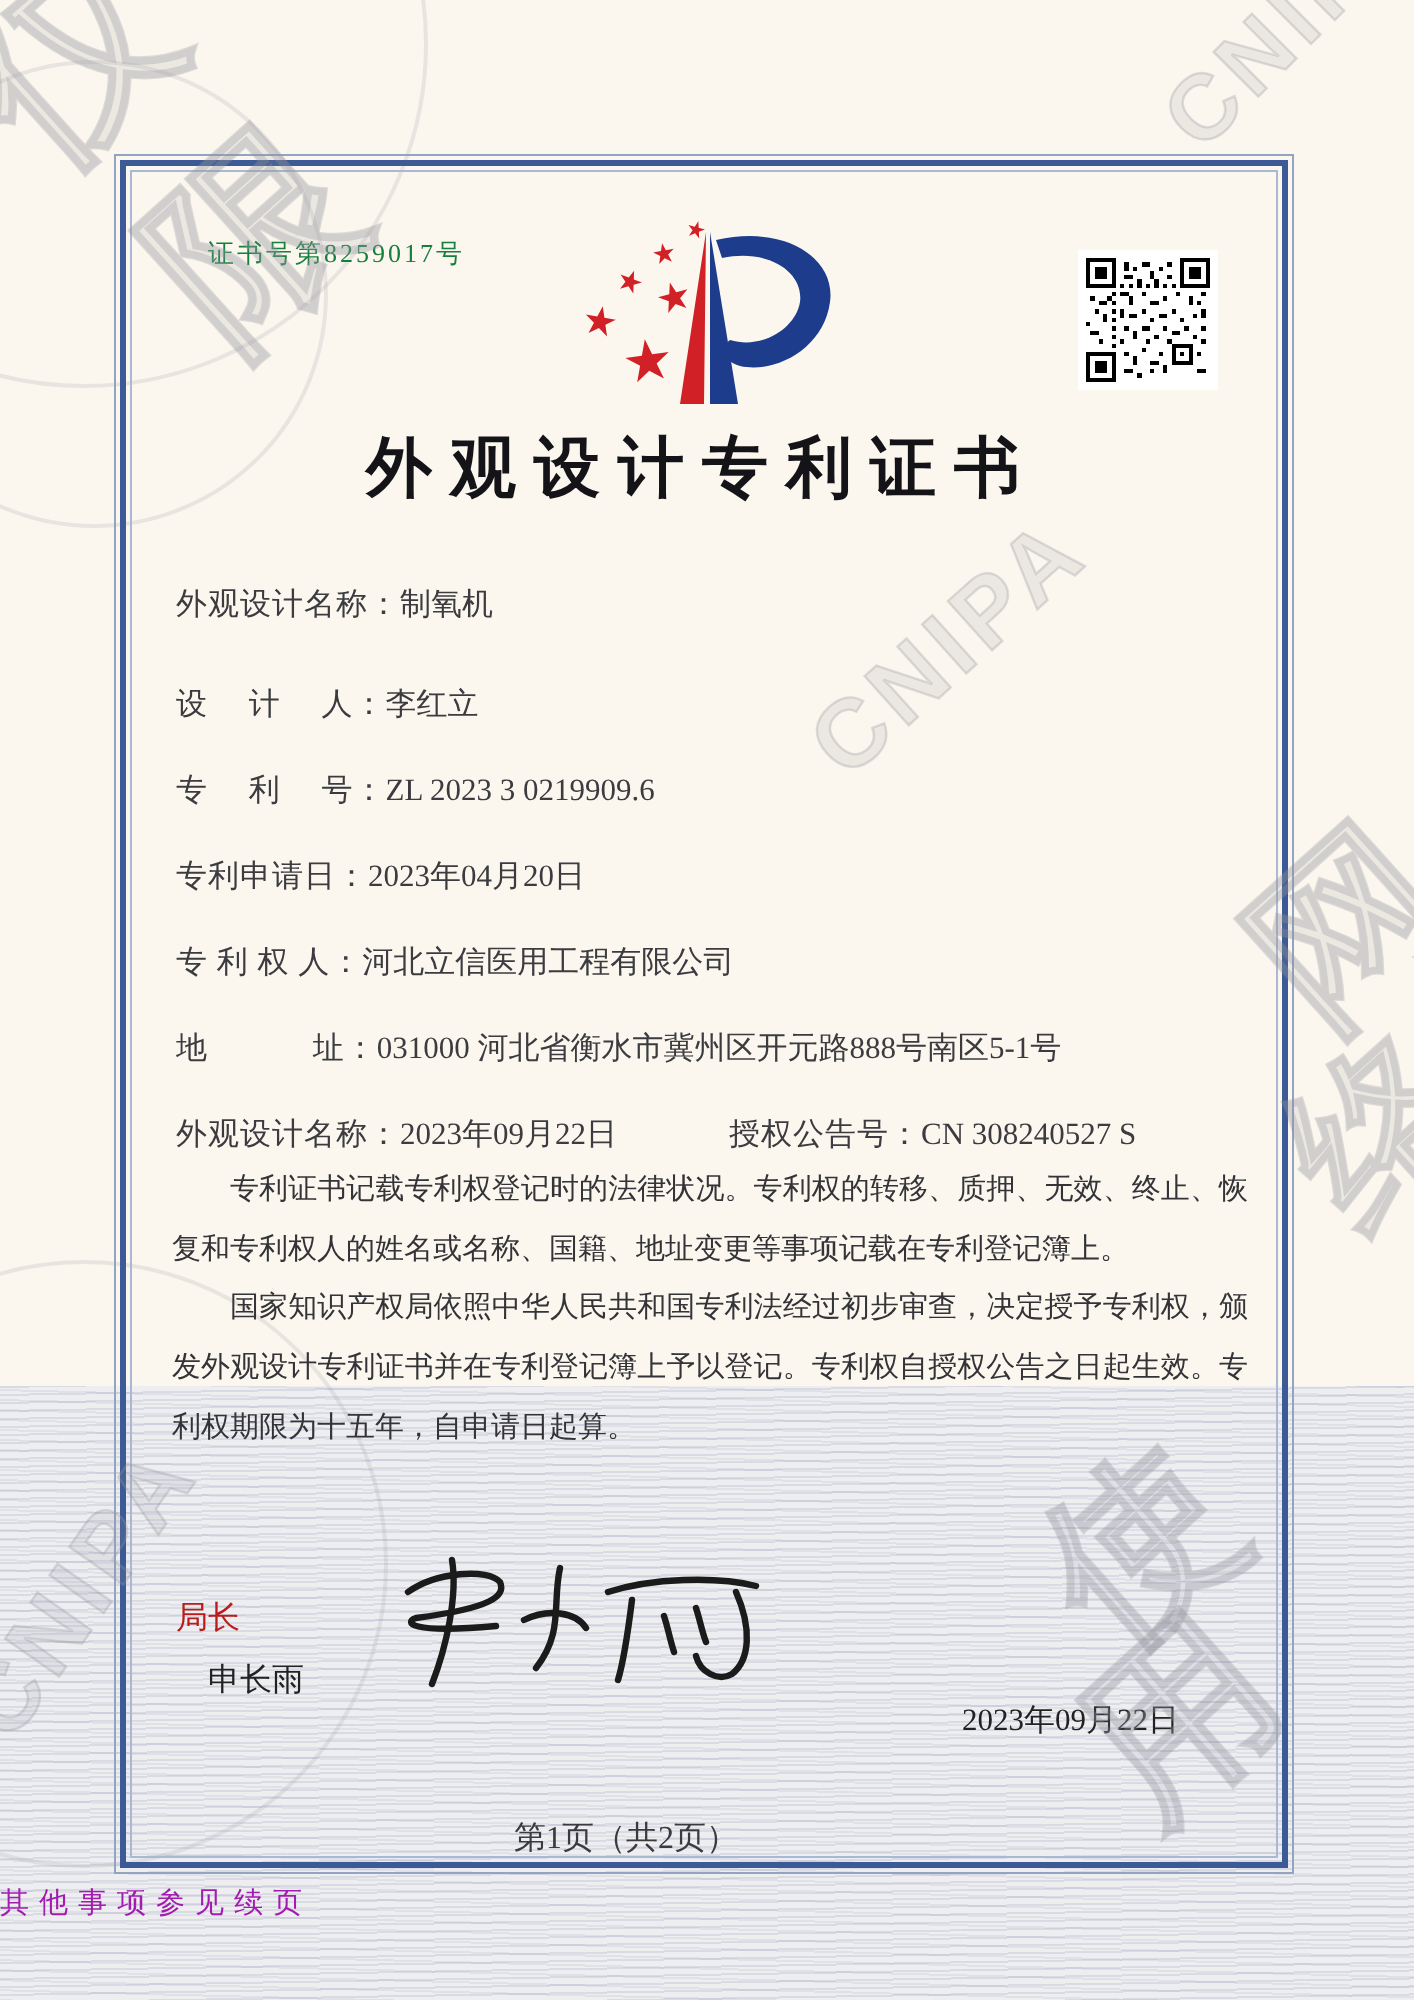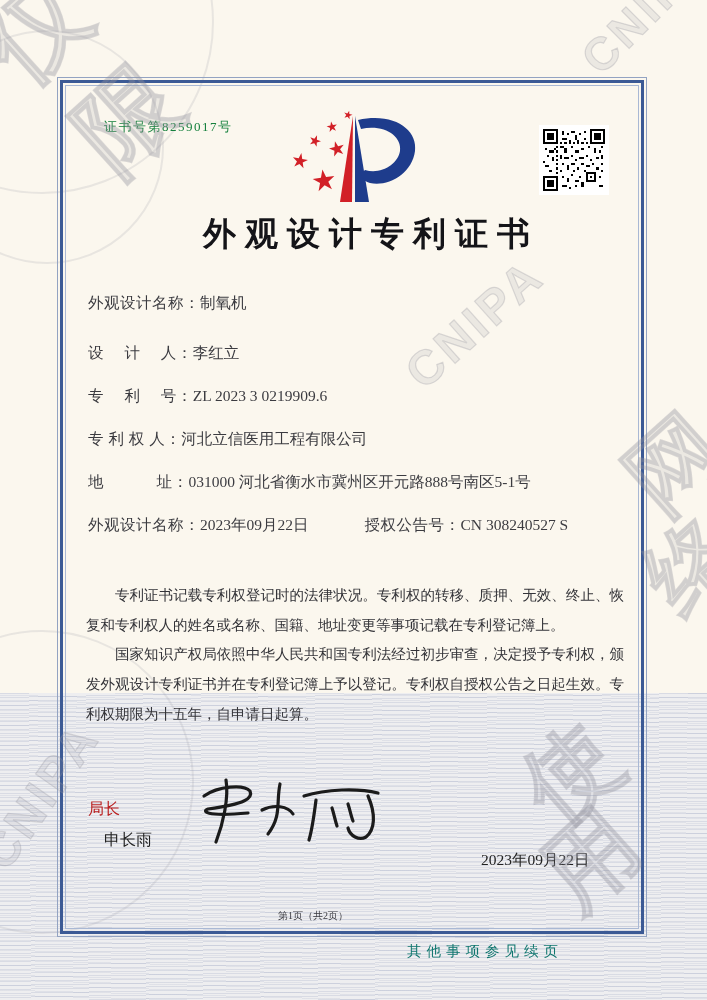--- a/index.html
+++ b/index.html
@@ -19,43 +19,43 @@
   
   .frame{position:absolute;left:57px;top:77px;width:588px;height:858px;z-index:1;
     border:1px solid #93a3c2;}
   .frame-mid{position:absolute;inset:2px;border:3px solid #3c5a95;}
   .frame-in{position:absolute;inset:2px;border:1px solid #a9b8d4;}
 
   .cert-no{position:absolute;left:104px;top:118px;z-index:2;font-size:13px;letter-spacing:1.5px;color:#15803d;}
   .logo{position:absolute;left:282px;top:104px;width:145px;height:104px;z-index:2;}
   .qr{position:absolute;left:539px;top:125px;width:70px;height:70px;z-index:2;background:#fff;padding:4px;box-sizing:border-box;}
   .title{position:absolute;left:57px;top:212px;width:588px;z-index:2;text-align:center;
-    font-size:33px;font-weight:bold;letter-spacing:9px;color:#141418;padding-left:20px;}
+    font-size:33px;font-weight:bold;letter-spacing:9px;color:#141418;}
 
   .fields{position:absolute;left:88px;top:289px;width:532px;z-index:2;font-size:15.5px;color:#3b3b40;}
   .field-row{margin-bottom:16px;line-height:27px;white-space:nowrap;}
   .field-row.gap{margin-bottom:23px;}
   .f-label{letter-spacing:.5px;margin-top:28px;}
   .pair2{margin-left:56px;}
 
   .paragraphs{position:absolute;left:86px;top:581px;width:538px;z-index:2;
     font-size:14.5px;line-height:2.05;text-align:justify;color:#333338;}
   .paragraphs p{margin:0;text-indent:2em;}
 
   .sig-title{position:absolute;left:88px;top:799px;z-index:2;font-size:16px;
     font-family:Liberation Serif, serif;color:#b91c1c;}
   .sig-name{position:absolute;left:104px;top:830px;z-index:2;font-size:16px;
     font-family:"Liberation Sans","DejaVu Sans",sans-serif;color:#222;}
   .sig-script{position:absolute;left:196px;top:776px;z-index:2;}
   .date{position:absolute;left:481px;top:850px;z-index:2;font-size:15.5px;color:#222;}
 
   .page-no{position:absolute;left:57px;top:909px;width:512px;z-index:2;text-align:center;
-    font-size:10px;color:#3a3a40;}
-  .cont-note{position:absolute;left:0;top:942px;width:563px;z-index:2;text-align:right;
-    font-size:14.5px;letter-spacing:5px;color:#0f766e;}
+    font-size:16px;color:#3a3a40;}
+  .cont-note{position:absolute;left:0;top:942px;width:563px;z-index:2;text-align:left;
+    font-size:14.5px;letter-spacing:5px;color:#a21caf;}
 
   
   .wm{position:absolute;z-index:3;pointer-events:none;font-weight:bold;
     font-family:"Liberation Sans","DejaVu Sans",sans-serif;
     color:rgba(150,150,158,.15);-webkit-text-stroke:1.2px rgba(150,150,158,.30);
     transform:rotate(-42deg);line-height:1;}
   .wm1{left:-14px;top:-22px;font-size:100px;}
   .wm2{left:78px;top:68px;font-size:100px;}
   .wm3{left:566px;top:-14px;font-size:46px;letter-spacing:4px;transform:rotate(-45deg);}
   .wm4{left:392px;top:300px;font-size:48px;letter-spacing:4px;}
@@ -212,20 +212,23 @@
     <div class="field-row gap">
       <span class="f-label">外观设计名称：</span><span class="f-value">制氧机</span>
     </div>
     <div class="field-row">
       <span class="f-label">设　 计　 人：</span><span class="f-value">李红立</span>
     </div>
     <div class="field-row">
       <span class="f-label">专　 利　 号：</span><span class="f-value">ZL 2023 3 0219909.6</span>
     </div>
     <div class="field-row">
+      <span class="f-label">专利申请日：</span><span class="f-value">2023年04月20日</span>
+    </div>
+    <div class="field-row">
       <span class="f-label">专 利 权 人：</span><span class="f-value">河北立信医用工程有限公司</span>
     </div>
     <div class="field-row">
       <span class="f-label">地　　　 址：</span><span class="f-value">031000 河北省衡水市冀州区开元路888号南区5-1号</span>
     </div>
     <div class="field-row">
       <span class="f-label">外观设计名称：</span><span class="f-value">2023年09月22日</span><span class="pair2"><span class="f-label">授权公告号：</span><span class="f-value">CN 308240527 S</span></span>
     </div>
   </div>
 

